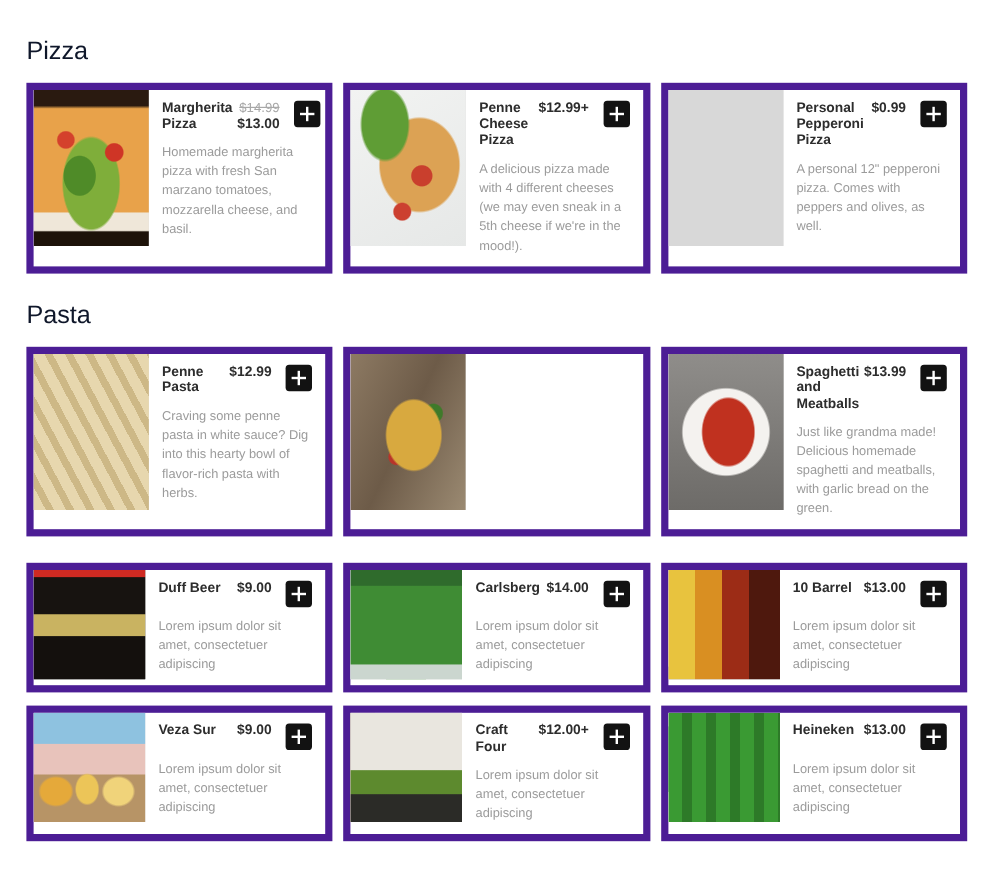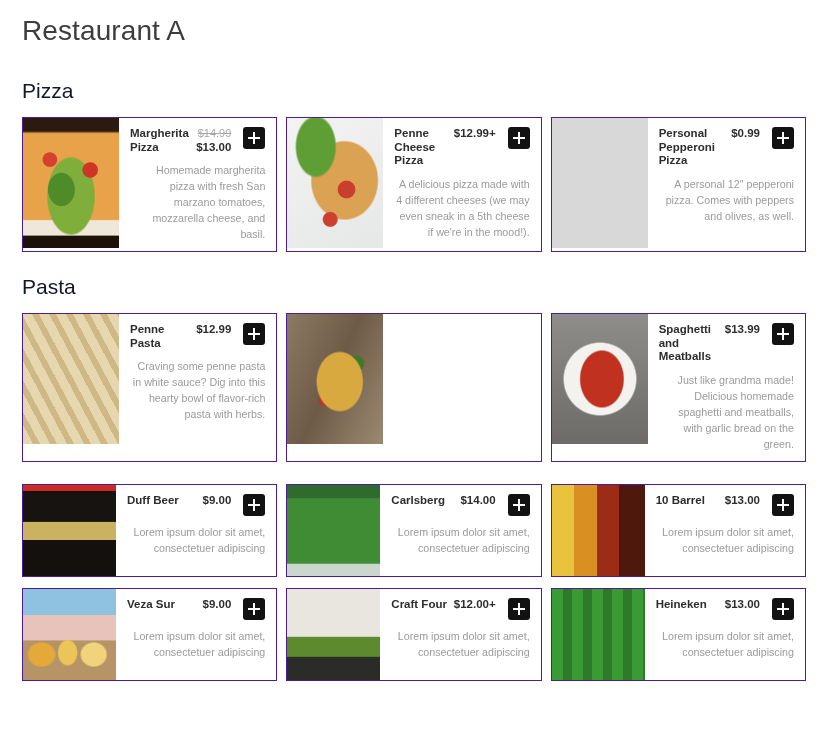--- a/index.html
+++ b/index.html
@@ -35,21 +35,21 @@
   .card-grid {
     display: grid;
     grid-template-columns: repeat(3, 1fr);
     column-gap: 9px;
     row-gap: 11px;
   }
 
   .menu-card {
     display: flex;
     background: #ffffff;
-    border: 1px solid #4c1d95;
+    border: 6px solid #4c1d95;
     overflow: hidden;
     min-height: 0;
   }
 
   .card-thumb {
     flex: 0 0 auto;
     width: 96px;
     align-self: stretch;
     background-color: #d8d8d8;
     background-size: cover;
@@ -122,21 +122,20 @@
     background: #ffffff;
   }
   .add-btn::before { left: 5px; right: 5px; top: 10px; height: 2px; }
   .add-btn::after { top: 5px; bottom: 5px; left: 10px; width: 2px; }
 
   .item-desc {
     margin-top: 8px;
     font-size: 10.7px;
     color: #9b9b9b;
     line-height: 16px;
-    text-align: right;
   }
 
   
   .ph-margherita { background-image:
       radial-gradient(ellipse at 40% 55%, #4f8b28 0 16%, transparent 17%),
       radial-gradient(circle at 70% 40%, #cf3526 0 7%, transparent 8%),
       radial-gradient(circle at 28% 32%, #d4412c 0 6%, transparent 7%),
       radial-gradient(ellipse at 50% 60%, #7fae3a 0 34%, transparent 36%),
       linear-gradient(180deg, #2a1a10 0 10%, #e8a24a 12% 78%, #efe7d9 79% 90%, #1d1209 91% 100%); }
   .ph-fourcheese { background-image:
@@ -181,21 +180,20 @@
       linear-gradient(180deg, #e9e6df 0 52%, #5d8a2e 53% 74%, #2b2b27 75% 100%),
       linear-gradient(90deg, #b9a878 0 22%, #eae7e0 22% 100%); }
   .ph-heineken { background-image:
       repeating-linear-gradient(90deg, #3a9a33 0 11px, #2d7a28 11px 20px),
       linear-gradient(180deg, #d4e4d6 0 12%, #39983a 13% 72%, #e9eceb 73% 100%); }
 </style>
 </head>
 <body>
 
 <div class="page">
-  <h1 class="restaurant-title">Restaurant A</h1>
 
   <div id="sections-root">
       <div class="section first">
         <h2 class="section-title">Pizza</h2>
         <div class="card-grid">
           <div class="menu-card tall">
             <div class="card-thumb ph-margherita"></div>
             <div class="card-body">
               <div class="card-head">
                 <div class="item-name">Margherita Pizza</div>

